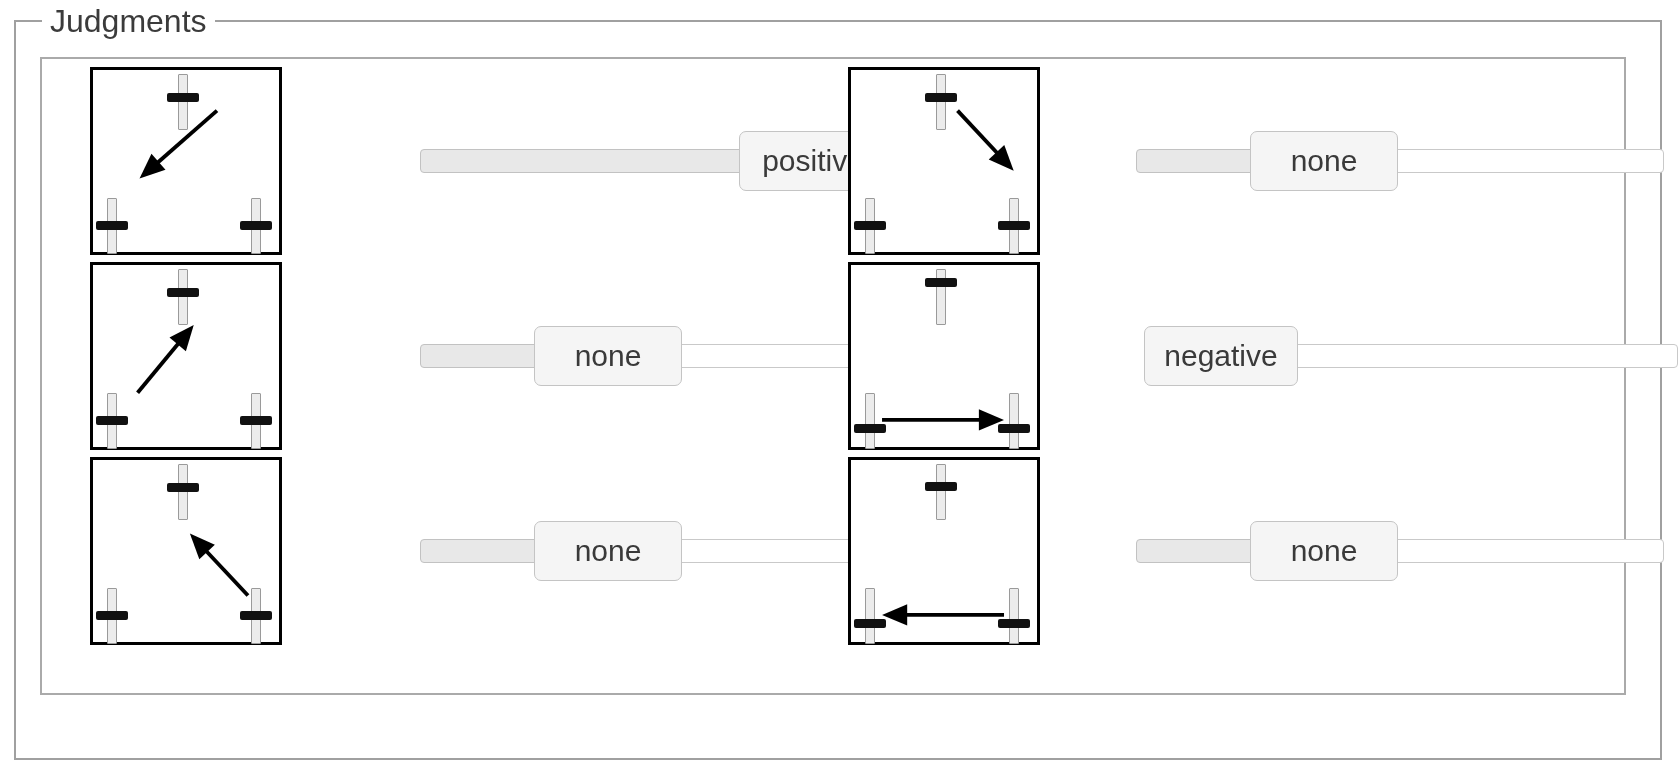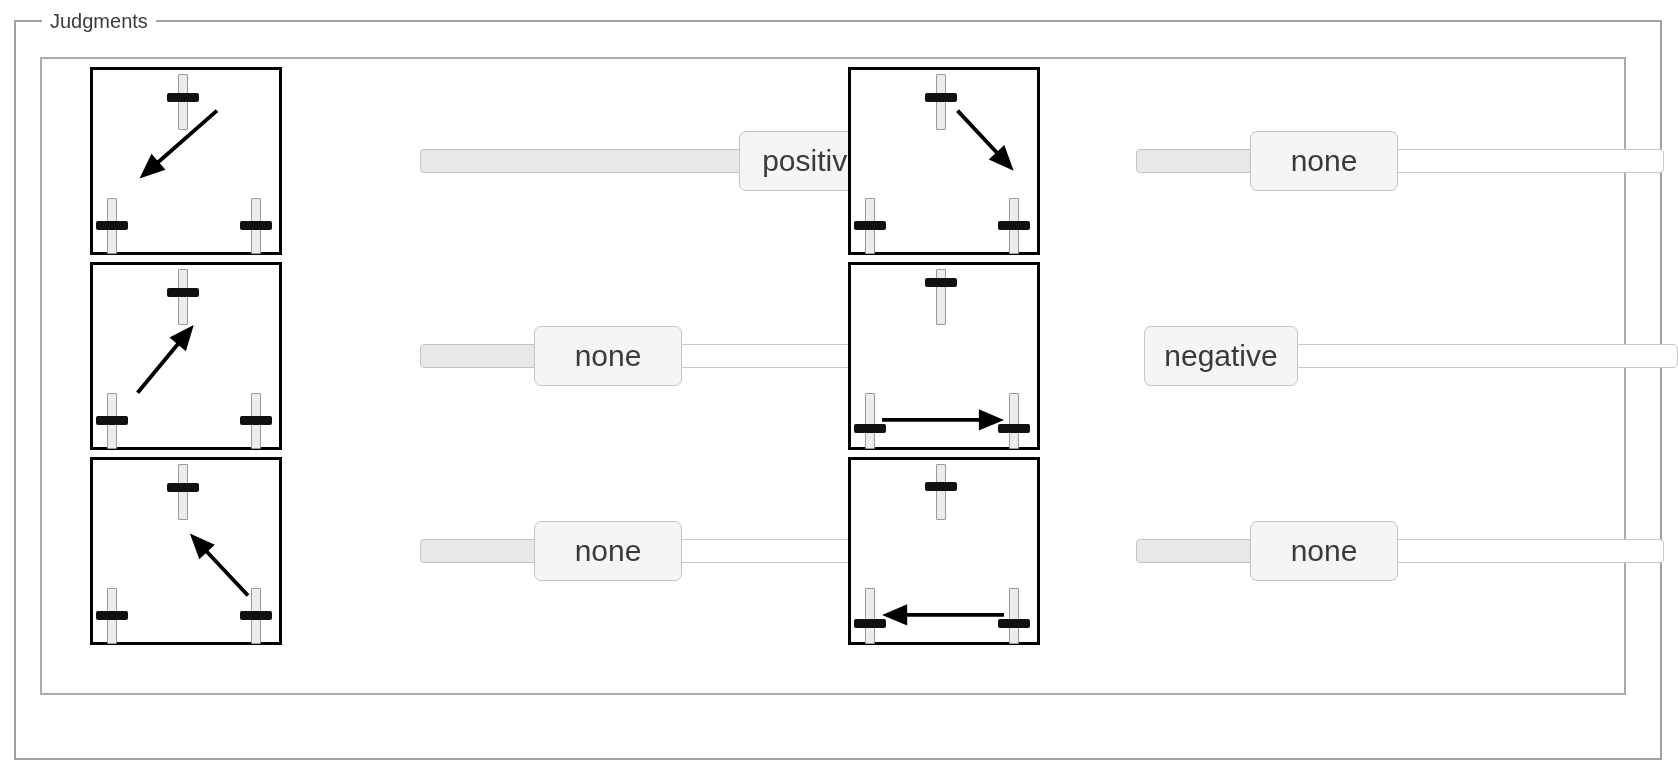--- a/index.html
+++ b/index.html
@@ -17,21 +17,21 @@
     left:14px; top:20px;
     width:1648px; height:740px;
     border:2px solid #a0a0a0;
     box-sizing:border-box;
   }
   .groupbox-title{
     position:absolute;
     left:26px; top:-16px;
     background:#ffffff;
     padding:0 8px;
-    font-size:20px;
+    font-size:32px;
     color:#3b3b3b;
     line-height:30px;
     white-space:nowrap;
   }
 
   
   .panel{
     position:absolute;
     left:24px; top:35px;
     width:1586px; height:638px;

